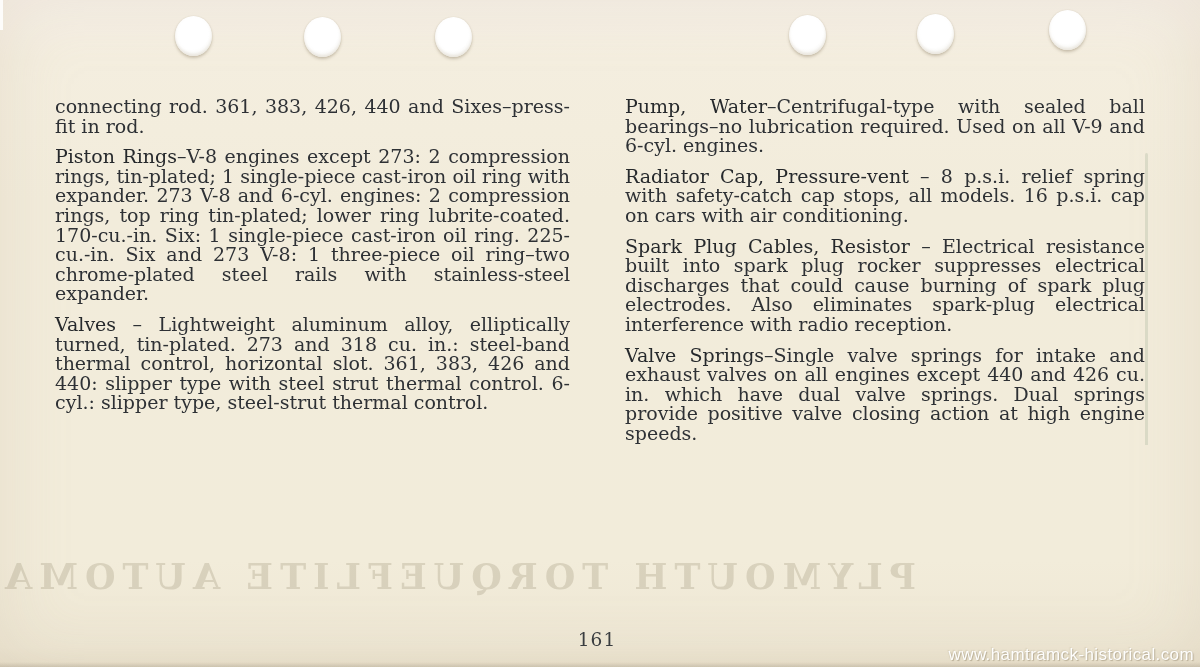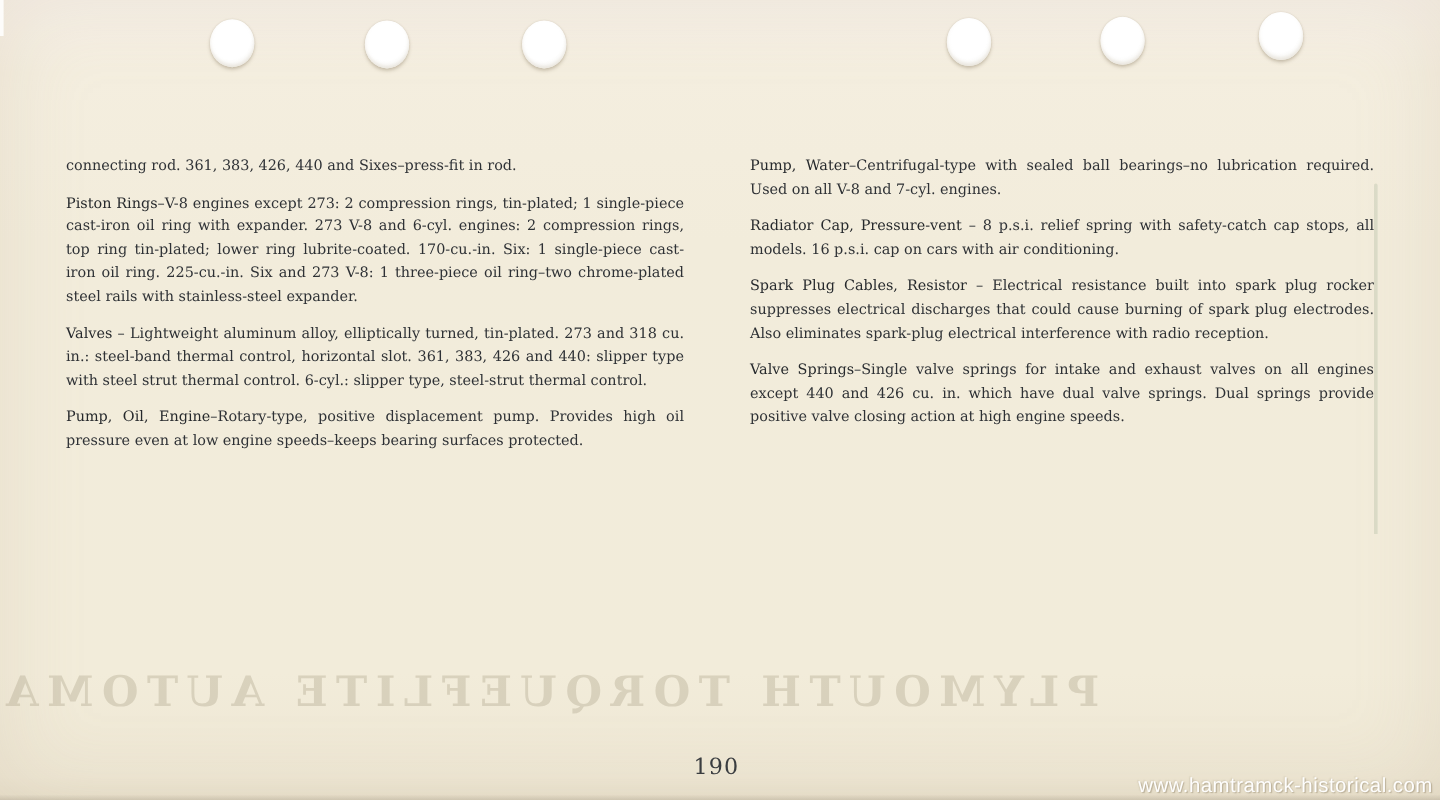--- a/index.html
+++ b/index.html
@@ -31,23 +31,22 @@
     pointer-events: none;
   }
   .showthrough-line {
     position: absolute; left: 1145px; top: 153px; width: 3px; height: 292px;
     background: rgba(172,184,160,0.32); border-radius: 3px 3px 0 0;
     filter: blur(0.5px);
   }
   
   .col {
     position: absolute; top: 97px;
-    color: #2e3135; font-size: 12px; line-height: 19.6px;
+    color: #2e3135; font-size: 19px; line-height: 19.6px;
     text-align: justify;
-    margin-top: 32px;
   }
   .col-left  { left: 55px;  width: 515px; }
   .col-right { left: 625px; width: 520px; }
   .col p { margin: 0 0 11px 0; }
   .term { font-weight: normal; color: #26292c; }
   .page-number {
     position: absolute; left: 0; top: 629px; width: 1194px;
     text-align: center; font-size: 18.5px; color: #3a3d40; letter-spacing: 1px;
   }
   .watermark {
@@ -78,28 +77,27 @@
     <div class="hole" style="left:1049px; top:10px;"></div>
   </div>
 
   <div class="showthrough-headline">PLYMOUTH TORQUEFLITE AUTOMATIC</div>
   <div class="showthrough-line"></div>
 
   <div class="col col-left">
     <p><span class="term"></span><span>connecting rod. 361, 383, 426, 440 and Sixes–press-fit in rod.</span></p>
     <p><span class="term">Piston Rings</span><span>–V-8 engines except 273: 2 compression rings, tin-plated; 1 single-piece cast-iron oil ring with expander. 273 V-8 and 6-cyl. engines: 2 compression rings, top ring tin-plated; lower ring lubrite-coated. 170-cu.-in. Six: 1 single-piece cast-iron oil ring. 225-cu.-in. Six and 273 V-8: 1 three-piece oil ring–two chrome-plated steel rails with stainless-steel expander.</span></p>
     <p><span class="term">Valves</span><span> – Lightweight aluminum alloy, elliptically turned, tin-plated. 273 and 318 cu. in.: steel-band thermal control, horizontal slot. 361, 383, 426 and 440: slipper type with steel strut thermal control. 6-cyl.: slipper type, steel-strut thermal control.</span></p>
-    <p><span class="term">Pump, Oil, Engine</span><span>–Rotary-type, positive displacement pump. Provides high oil pressure even at low engine speeds–keeps bearing surfaces protected.</span></p>
   </div>
 
   <div class="col col-right">
-    <p><span class="term">Pump, Water</span><span>–Centrifugal-type with sealed ball bearings–no lubrication required. Used on all V-8 and 7-cyl. engines.</span></p>
+    <p><span class="term">Pump, Water</span><span>–Centrifugal-type with sealed ball bearings–no lubrication required. Used on all V-9 and 6-cyl. engines.</span></p>
     <p><span class="term">Radiator Cap, Pressure-vent</span><span> – 8 p.s.i. relief spring with safety-catch cap stops, all models. 16 p.s.i. cap on cars with air conditioning.</span></p>
     <p><span class="term">Spark Plug Cables, Resistor</span><span> – Electrical resistance built into spark plug rocker suppresses electrical discharges that could cause burning of spark plug electrodes. Also eliminates spark-plug electrical interference with radio reception.</span></p>
     <p><span class="term">Valve Springs</span><span>–Single valve springs for intake and exhaust valves on all engines except 440 and 426 cu. in. which have dual valve springs. Dual springs provide positive valve closing action at high engine speeds.</span></p>
   </div>
 
-  <div class="page-number">190</div>
+  <div class="page-number">161</div>
   <div class="watermark">www.hamtramck-historical.com</div>
 
   <div class="scan-edge-left"></div>
   <div class="scan-edge-bottom"></div>
 </div>
 
 </body></html>

